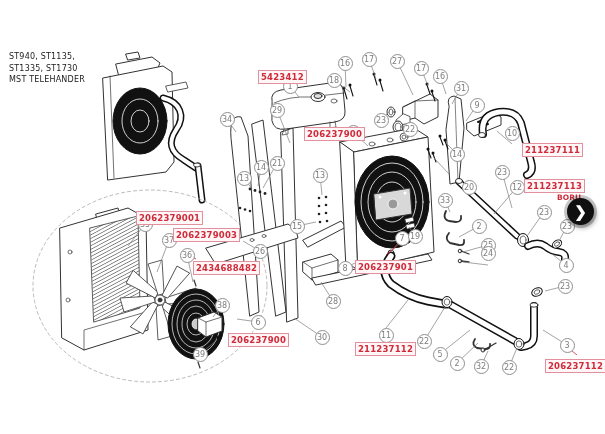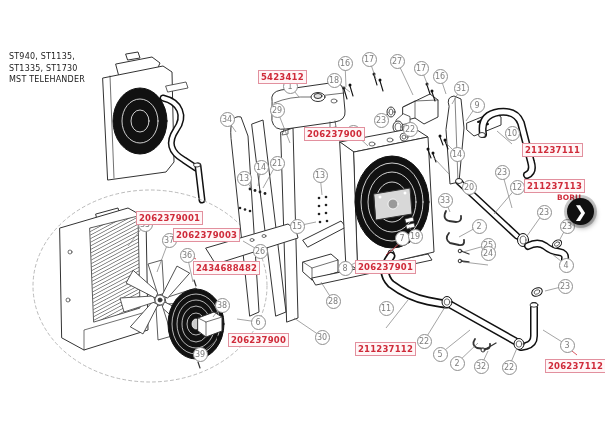--- a/index.html
+++ b/index.html
@@ -331,21 +331,21 @@
       <div class="callout" style="left: 558.5px; top: 257.5px;">4</div>
       <div class="callout" style="left: 557.5px; top: 278.5px;">23</div>
       <div class="callout" style="left: 137.5px; top: 216.5px;">35</div>
       <div class="callout" style="left: 161.5px; top: 232.5px;">37</div>
       <div class="callout" style="left: 179.5px; top: 247.5px;">36</div>
       <div class="callout" style="left: 214.5px; top: 297.5px;">38</div>
       <div class="callout" style="left: 192.5px; top: 346.5px; text-align: center;">39</div>
       <div class="callout" style="left: 250.5px; top: 314.5px;">6</div>
       <div class="callout" style="left: 325.5px; top: 293.5px;">28</div>
       <div class="callout" style="left: 314.5px; top: 329.5px;">30</div>
-      <div class="callout" style="left: 378.5px; top: 301px;">11</div>
+      <div class="callout" style="left: 378.5px; top: 328px;">11</div>
       <div class="callout" style="left: 416.5px; top: 333.5px;">22</div>
       <div class="callout" style="left: 432.5px; top: 346.5px;">5</div>
       <div class="callout" style="left: 449.5px; top: 355.5px;">2</div>
       <div class="callout" style="left: 473.5px; top: 358.5px;">32</div>
       <div class="callout" style="left: 501.5px; top: 359.5px;">22</div>
       <div class="callout" style="left: 559.5px; top: 337.5px;">3</div>
       <div class="plabel-wrap" style="left: 258px; top: 65px;"><div class="plabel">5423412</div></div>
       <div class="plabel-wrap" style="left: 304px; top: 122px;"><div class="plabel">206237900</div></div>
       <div class="plabel-wrap" style="left: 136px; top: 206px;"><div class="plabel">2062379001</div></div>
       <div class="plabel-wrap" style="left: 173px; top: 223px;"><div class="plabel">2062379003</div></div>

